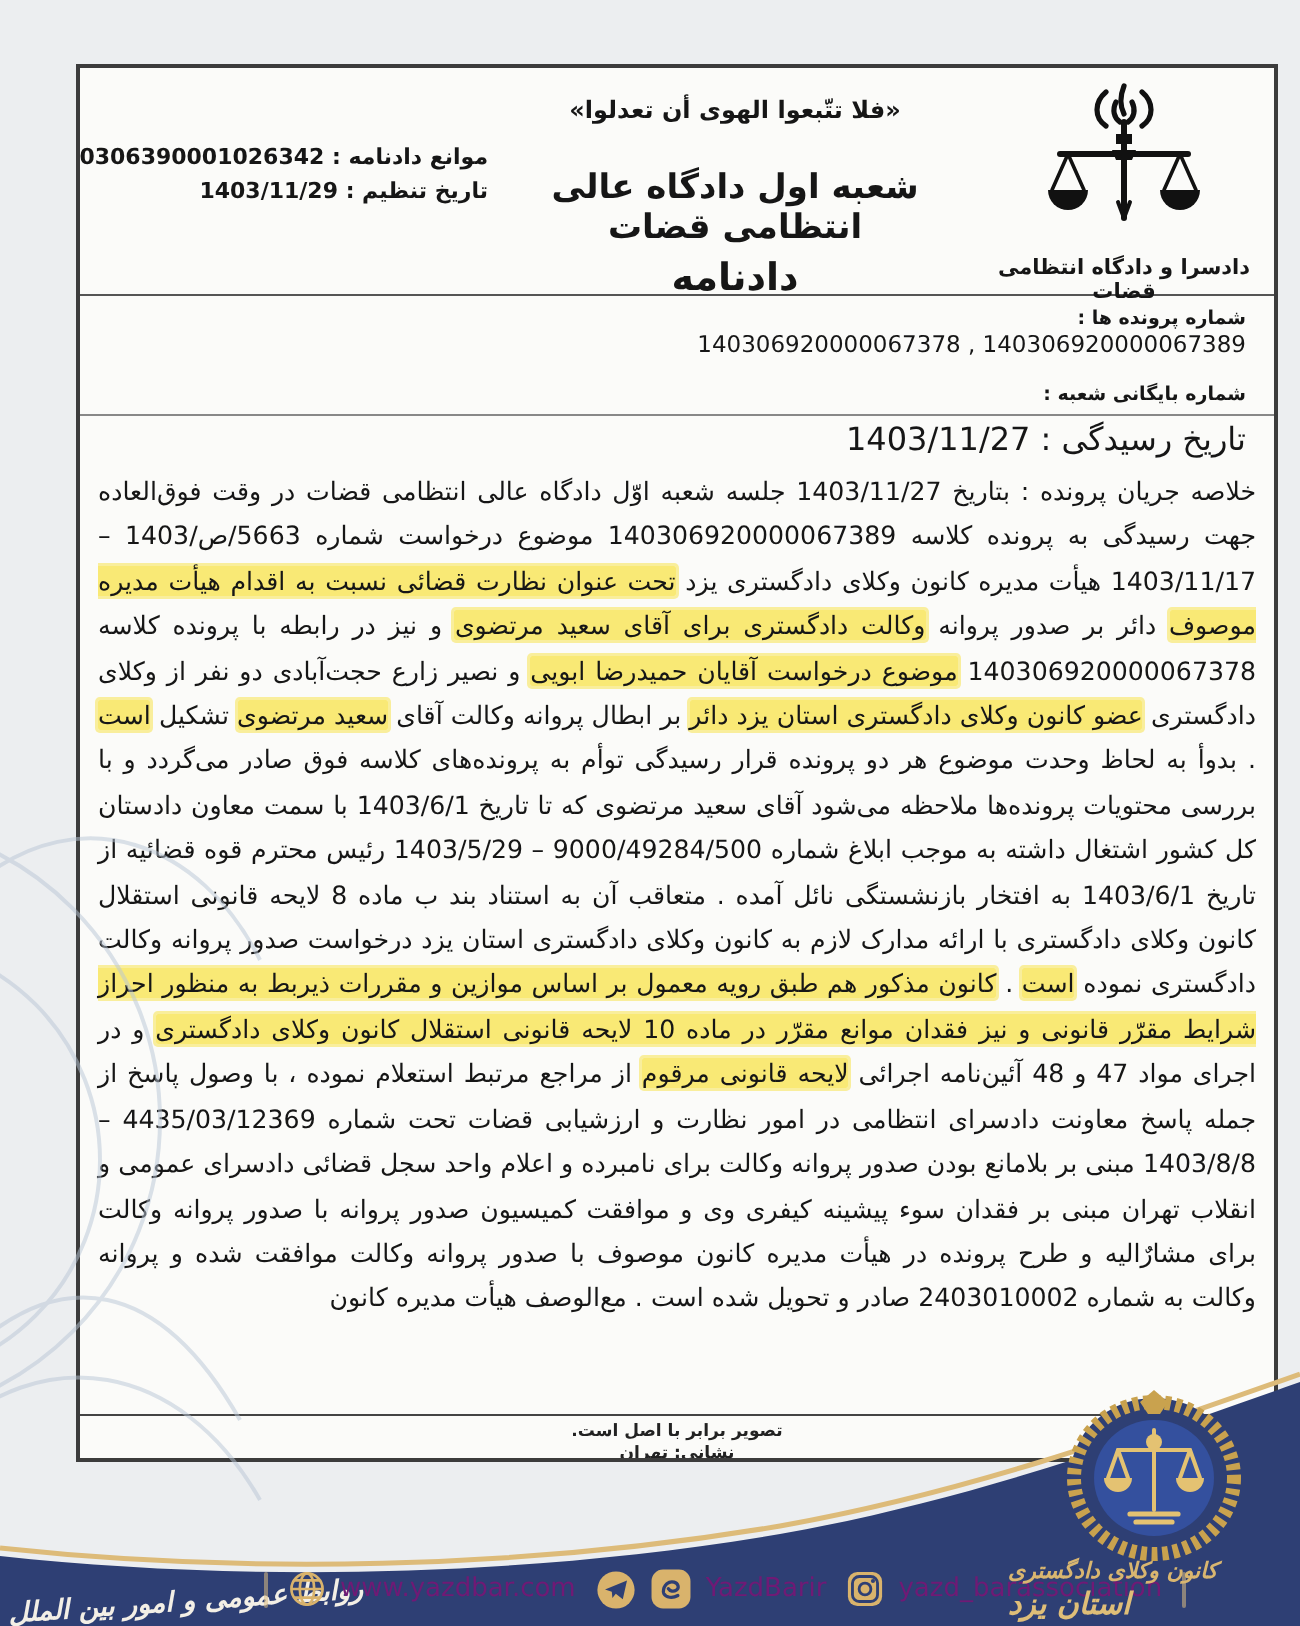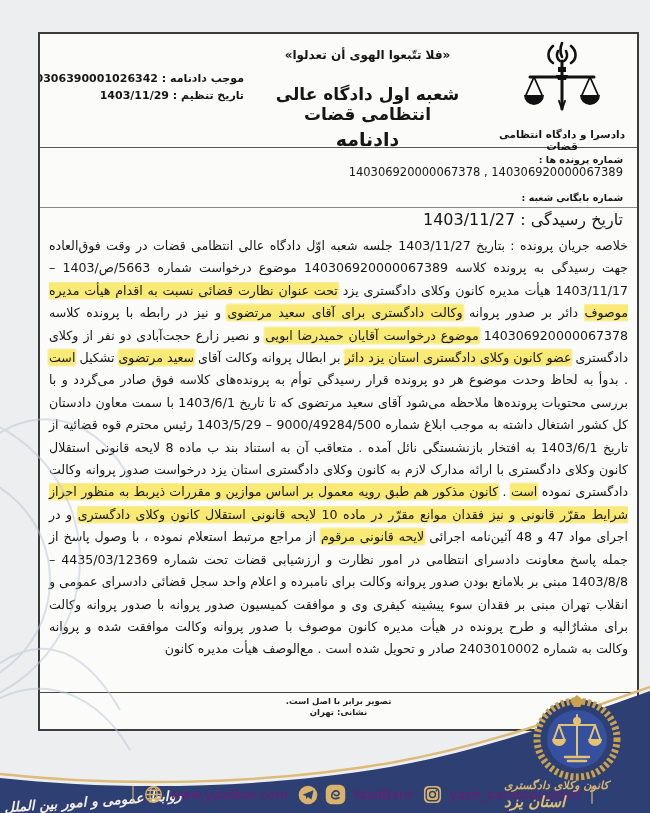--- a/index.html
+++ b/index.html
@@ -29,21 +29,21 @@
   .ci-val   { font-size:11.5px; line-height:15px; }
   .ci-gap { height:12px; }
   .rule { border-top:1px solid #888; margin:4px -14px 0 -14px; }
   .hearing { font-size:16px; line-height:24px; }
   .judges  { font-size:13.5px; line-height:22px; }
 
   .body-text { padding:3px 9px 0 9px; font-size:12.6px; line-height:22.4px;
                text-align:justify; text-justify:inter-word; }
   .hl { background:rgba(248,228,80,.78); box-shadow:0 0 0 1.5px rgba(248,228,80,.55); border-radius:1px; }
 
-  .certify { position:absolute; bottom:0; left:0; right:0; height:37px; border-top:1.5px solid #444;
+  .certify { position:absolute; bottom:0; left:0; right:0; height:22px; border-top:1.5px solid #444;
              text-align:center; padding-top:3px; background:#fbfbf9; }
   .certify div { font-size:8.5px; font-weight:bold; line-height:11px; color:#222; }
 
   
   .footer { position:absolute; left:0; bottom:0; width:650px; height:130px; z-index:4; }
   .footer svg.wave { position:absolute; left:0; top:0; }
   .pr-text { position:absolute; left:4px; bottom:4px; color:#f3efe6; font-size:13.5px; font-weight:bold;
              font-style:italic; transform:rotate(-4deg); letter-spacing:.5px; }
   .links { position:absolute; left:132px; bottom:8px; display:flex; align-items:center; gap:10px; direction:ltr; }
   .link { display:flex; align-items:center; gap:7px; color:#701a75; font-size:13px; }
@@ -100,21 +100,21 @@
         </svg>
         <div class="emb-cap">دادسرا و دادگاه انتظامی قضات</div>
       </div>
       <div class="hdr-center">
         <div class="verse">«فلا تتّبعوا الهوی أن تعدلوا»</div>
         <div class="branch">شعبه اول دادگاه عالی انتظامی قضات</div>
         <div class="doctype">دادنامه</div>
       </div>
       <div class="hdr-left">
         <div>
-          <span>موجب دادنامه :</span>
+          <span>موانع دادنامه :</span>
           <span>140306390001026342</span>
         </div>
         <div>
           <span>تاریخ تنظیم :</span>
           <span>1403/11/29</span>
         </div>
       </div>
     </div>
 
     <div class="caseinfo">

